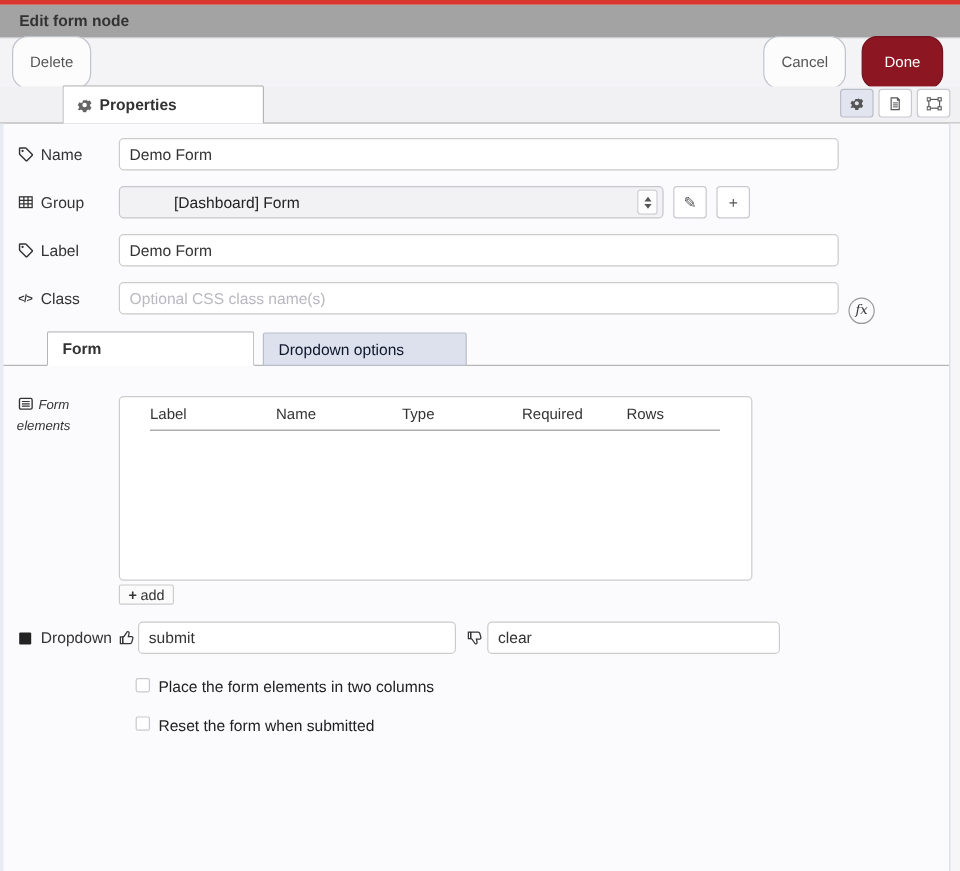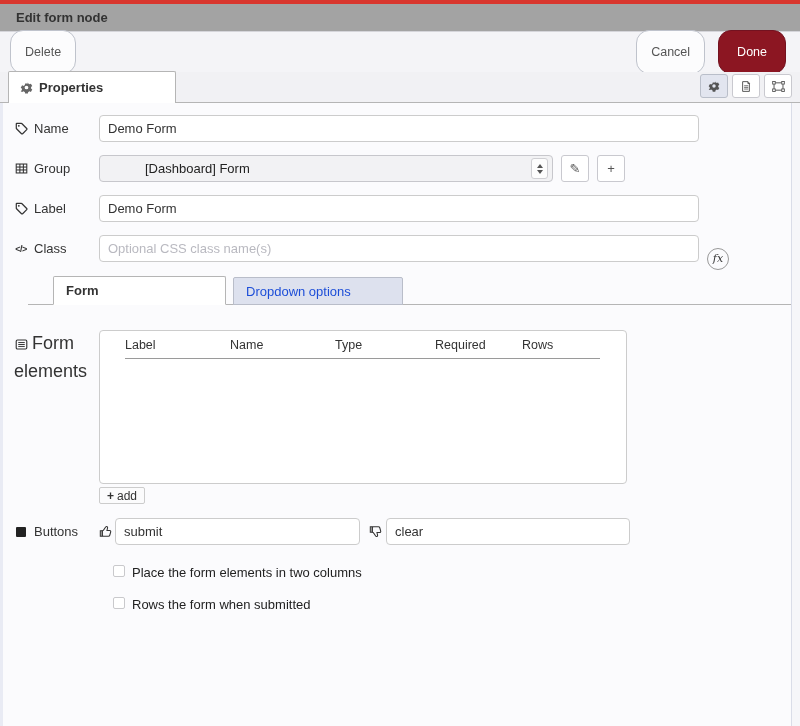--- a/index.html
+++ b/index.html
@@ -28,21 +28,21 @@
     cursor: pointer; font-family: inherit;
   }
   .btn-done {
     background: #8c1622; border-color: #731220; color: #fff;
     margin-left: 13px; padding: 0 18px;
   }
   .btn-cancel { margin-left: auto; }
   
   .tabrow {
     height: 31px; background: #f1f1f4; border-bottom: 1px solid #b5b5b5;
-    display: flex; align-items: flex-end; position: relative;
+    display: flex; align-items: flex-end; position: relative; padding-left: 44px;
   }
   .tab-properties {
     margin-left: 8px; width: 168px; height: 32px; margin-bottom: -1px;
     background: #fff; border: 1px solid #b5b5b5; border-bottom: none;
     border-radius: 2px 2px 0 0;
     display: flex; align-items: center; gap: 6px; padding-left: 10px;
     font-weight: bold; font-size: 13px; z-index: 2;
   }
   .tab-icons { margin-left: auto; display: flex; gap: 4px; margin-right: 8px; margin-bottom: 4px; }
   .mini-btn {
@@ -95,60 +95,60 @@
   .fx-badge {
     margin-left: 8px; width: 22px; height: 22px; border: 1px solid #999;
     border-radius: 50%; display: flex; align-items: center; justify-content: center;
     font-family: "DejaVu Serif", serif; font-style: italic; font-size: 11px; color: #333;
     background: transparent;
     margin-top: 20px;
   }
   
   .subtabrow {
     margin-top: 14px; height: 29px; border-bottom: 1px solid #b5b5b5;
-    display: flex; align-items: flex-end; padding-left: 25px; margin-left: 28px;
+    display: flex; align-items: flex-end; padding-left: 39px;
   }
   .subtab-active {
     width: 173px; height: 29px; margin-bottom: -1px; background: #fff;
     border: 1px solid #b5b5b5; border-bottom: 1px solid #fff;
     border-radius: 2px 2px 0 0;
     display: flex; align-items: center; padding-left: 12px;
     font-weight: bold; font-size: 13px; cursor: pointer;
   }
   .subtab-inactive {
     margin-left: 7px; width: 170px; height: 28px; margin-bottom: -1px;
     background: #dde1ee; border: 1px solid #b9bdc9;
     border-radius: 2px 2px 0 0;
     display: flex; align-items: center; padding-left: 12px;
-    font-size: 13px; color: #1d4ed8; cursor: pointer;
+    font-size: 13px; color: #0f172a; cursor: pointer;
   }
   
   .fe-row { display: flex; align-items: flex-start; margin-top: 25px; }
-  .fe-label { width: 99px; padding-left: 14px; flex-shrink: 0; font-size: 18px; line-height: 1.55; }
+  .fe-label { width: 99px; padding-left: 14px; flex-shrink: 0; font-size: 11px; line-height: 1.55; font-style: italic; }
   .fe-label .icon { margin-right: 4px; vertical-align: -2px; }
   .fe-box {
     width: 528px; height: 154px; background: #fff; border: 1px solid #ccc;
     border-radius: 4px; padding-top: 7px;
   }
   .fe-head { display: flex; padding: 0 25px; font-size: 12.5px; color: #333; }
   .fe-head span:nth-child(1){ width: 105px; }
   .fe-head span:nth-child(2){ width: 105px; }
   .fe-head span:nth-child(3){ width: 100px; }
   .fe-head span:nth-child(4){ width: 87px; }
   .fe-divider { border-bottom: 1px solid #9a9a9a; margin: 6px 26px 0 25px; }
   .add-btn {
     margin: 3px 0 0 99px; height: 17px; padding: 0 7px; font-size: 12px; color: #333;
     background: #fbfbfc; border: 1px solid #ccc; border-radius: 2px; cursor: pointer;
     display: inline-flex; align-items: center; gap: 3px; font-family: inherit;
   }
   
   .buttons-row { display: flex; align-items: center; height: 27px; margin-top: 14px; }
   .thumb { width: 15px; display: inline-flex; }
   .thumb.down svg { transform: rotate(180deg) scaleX(-1); }
-  .in-submit { width: 245px; margin-left: 1px; }
+  .in-submit { width: 265px; margin-left: 1px; }
   .in-clear { width: 244px; margin-left: 2px; }
   
   .check-row { display: flex; align-items: flex-start; margin: 20px 0 0 113px; }
   .check-row.second { margin-top: 17px; }
   .checkbox {
     width: 12px; height: 12px; border: 1px solid #c9c9cc; border-radius: 2px;
     background: #fff; display: inline-block; cursor: pointer; flex-shrink: 0;
   }
   .check-text { margin-left: 7px; font-size: 13px; color: #222; }
   
@@ -333,21 +333,21 @@
     <span class="icon" style="width:auto;font-weight:bold;">+</span>
     <span>add</span>
   </button>
 
   
   <div class="buttons-row">
     <div class="cell-label">
       <span class="icon">
           <span style="width:10px;height:10px;background:#222;border-radius:1px;display:inline-block;"></span>
         </span>
-      <span>Buttons</span>
+      <span>Dropdown</span>
     </div>
     <span class="thumb">
       <svg class="i" width="14" height="15" viewBox="0 0 16 16" fill="none" stroke="#333" stroke-width="1.2">
           <path d="M1.5 7.2h2.2v6.3H1.5z"></path>
           <path d="M3.7 12.8l1.1.7h6c.7 0 1.3-.5 1.5-1.2l1.1-3.9c.2-.8-.4-1.6-1.2-1.6H9.1l.7-3c.2-.8-.4-1.6-1.2-1.6-.4 0-.8.2-1 .6L5 6.7l-1.3.6z"></path>
         </svg>
     </span>
     <input class="text in-submit" type="text" value="submit" style="">
     <span class="thumb down" style="margin-left:9px;">
       <svg class="i" width="14" height="15" viewBox="0 0 16 16" fill="none" stroke="#333" stroke-width="1.2">
@@ -358,17 +358,17 @@
     <input class="text in-clear" type="text" value="clear" style="">
   </div>
 
   
   <div class="check-row">
     <span class="checkbox"></span>
     <span class="check-text">Place the form elements in two columns</span>
   </div>
   <div class="check-row second">
     <span class="checkbox"></span>
-    <span class="check-text">Rows the form when submitted</span>
+    <span class="check-text">Reset the form when submitted</span>
   </div>
 
   
 </div>
 
 </body></html>

